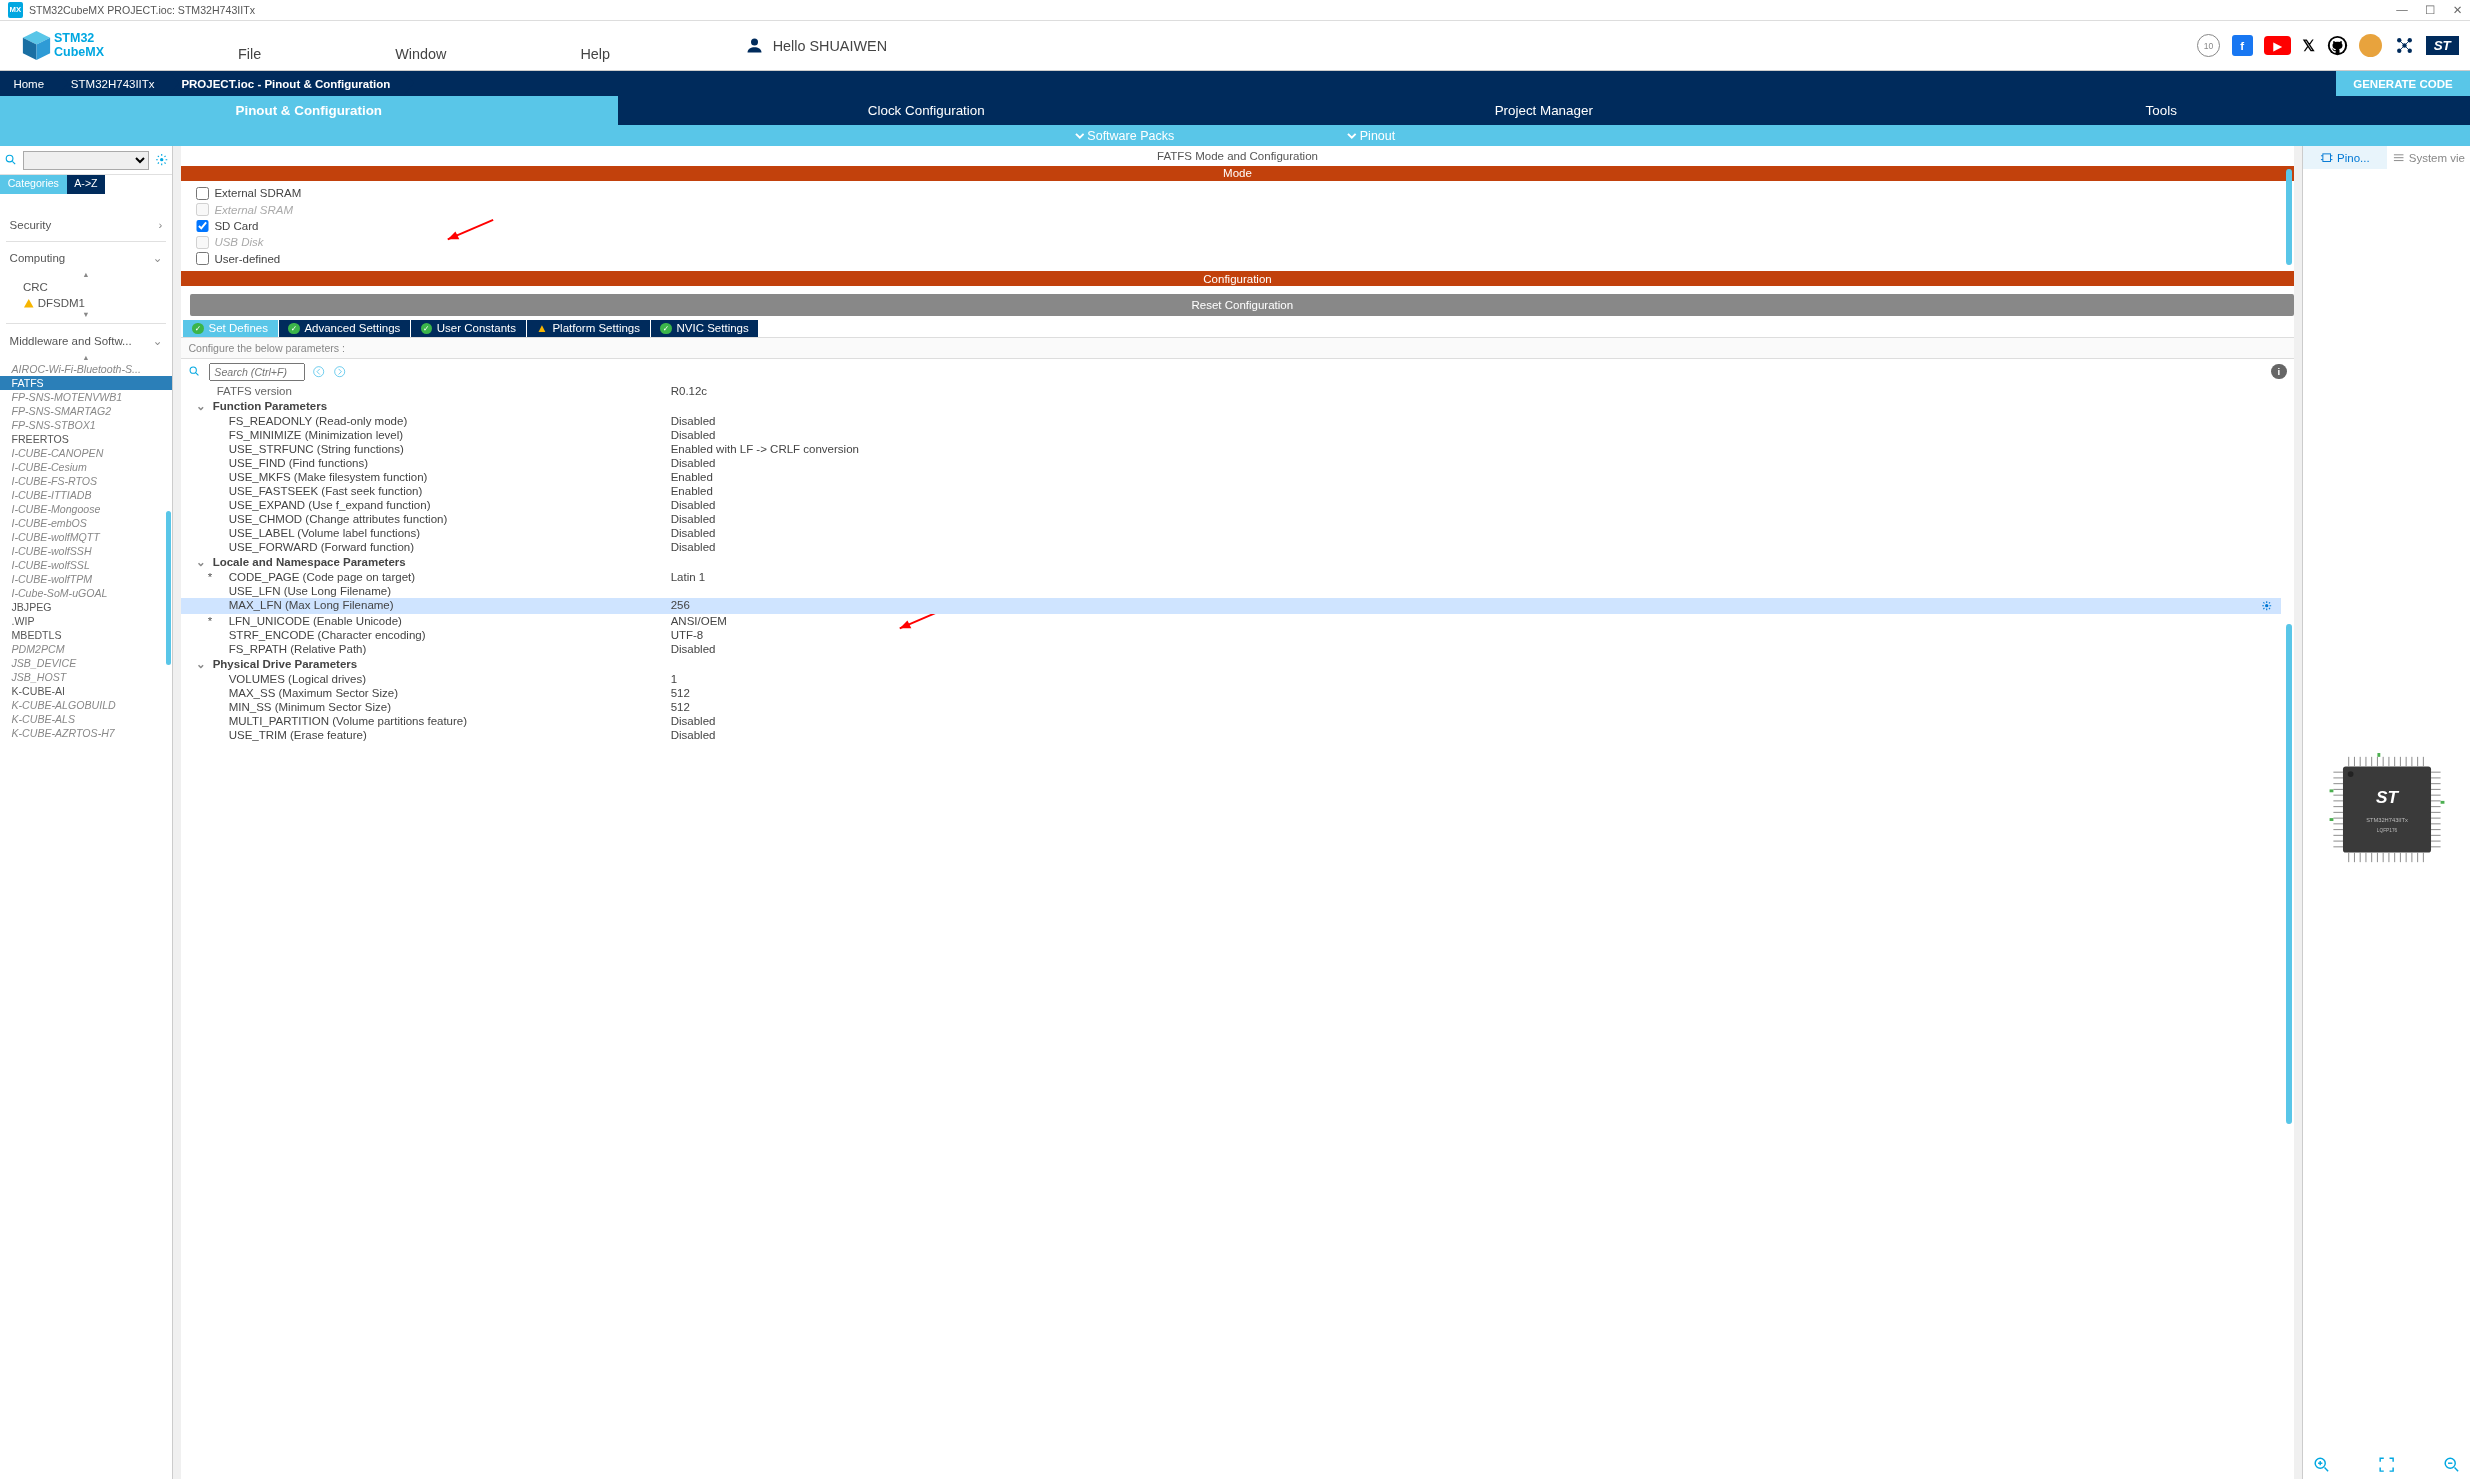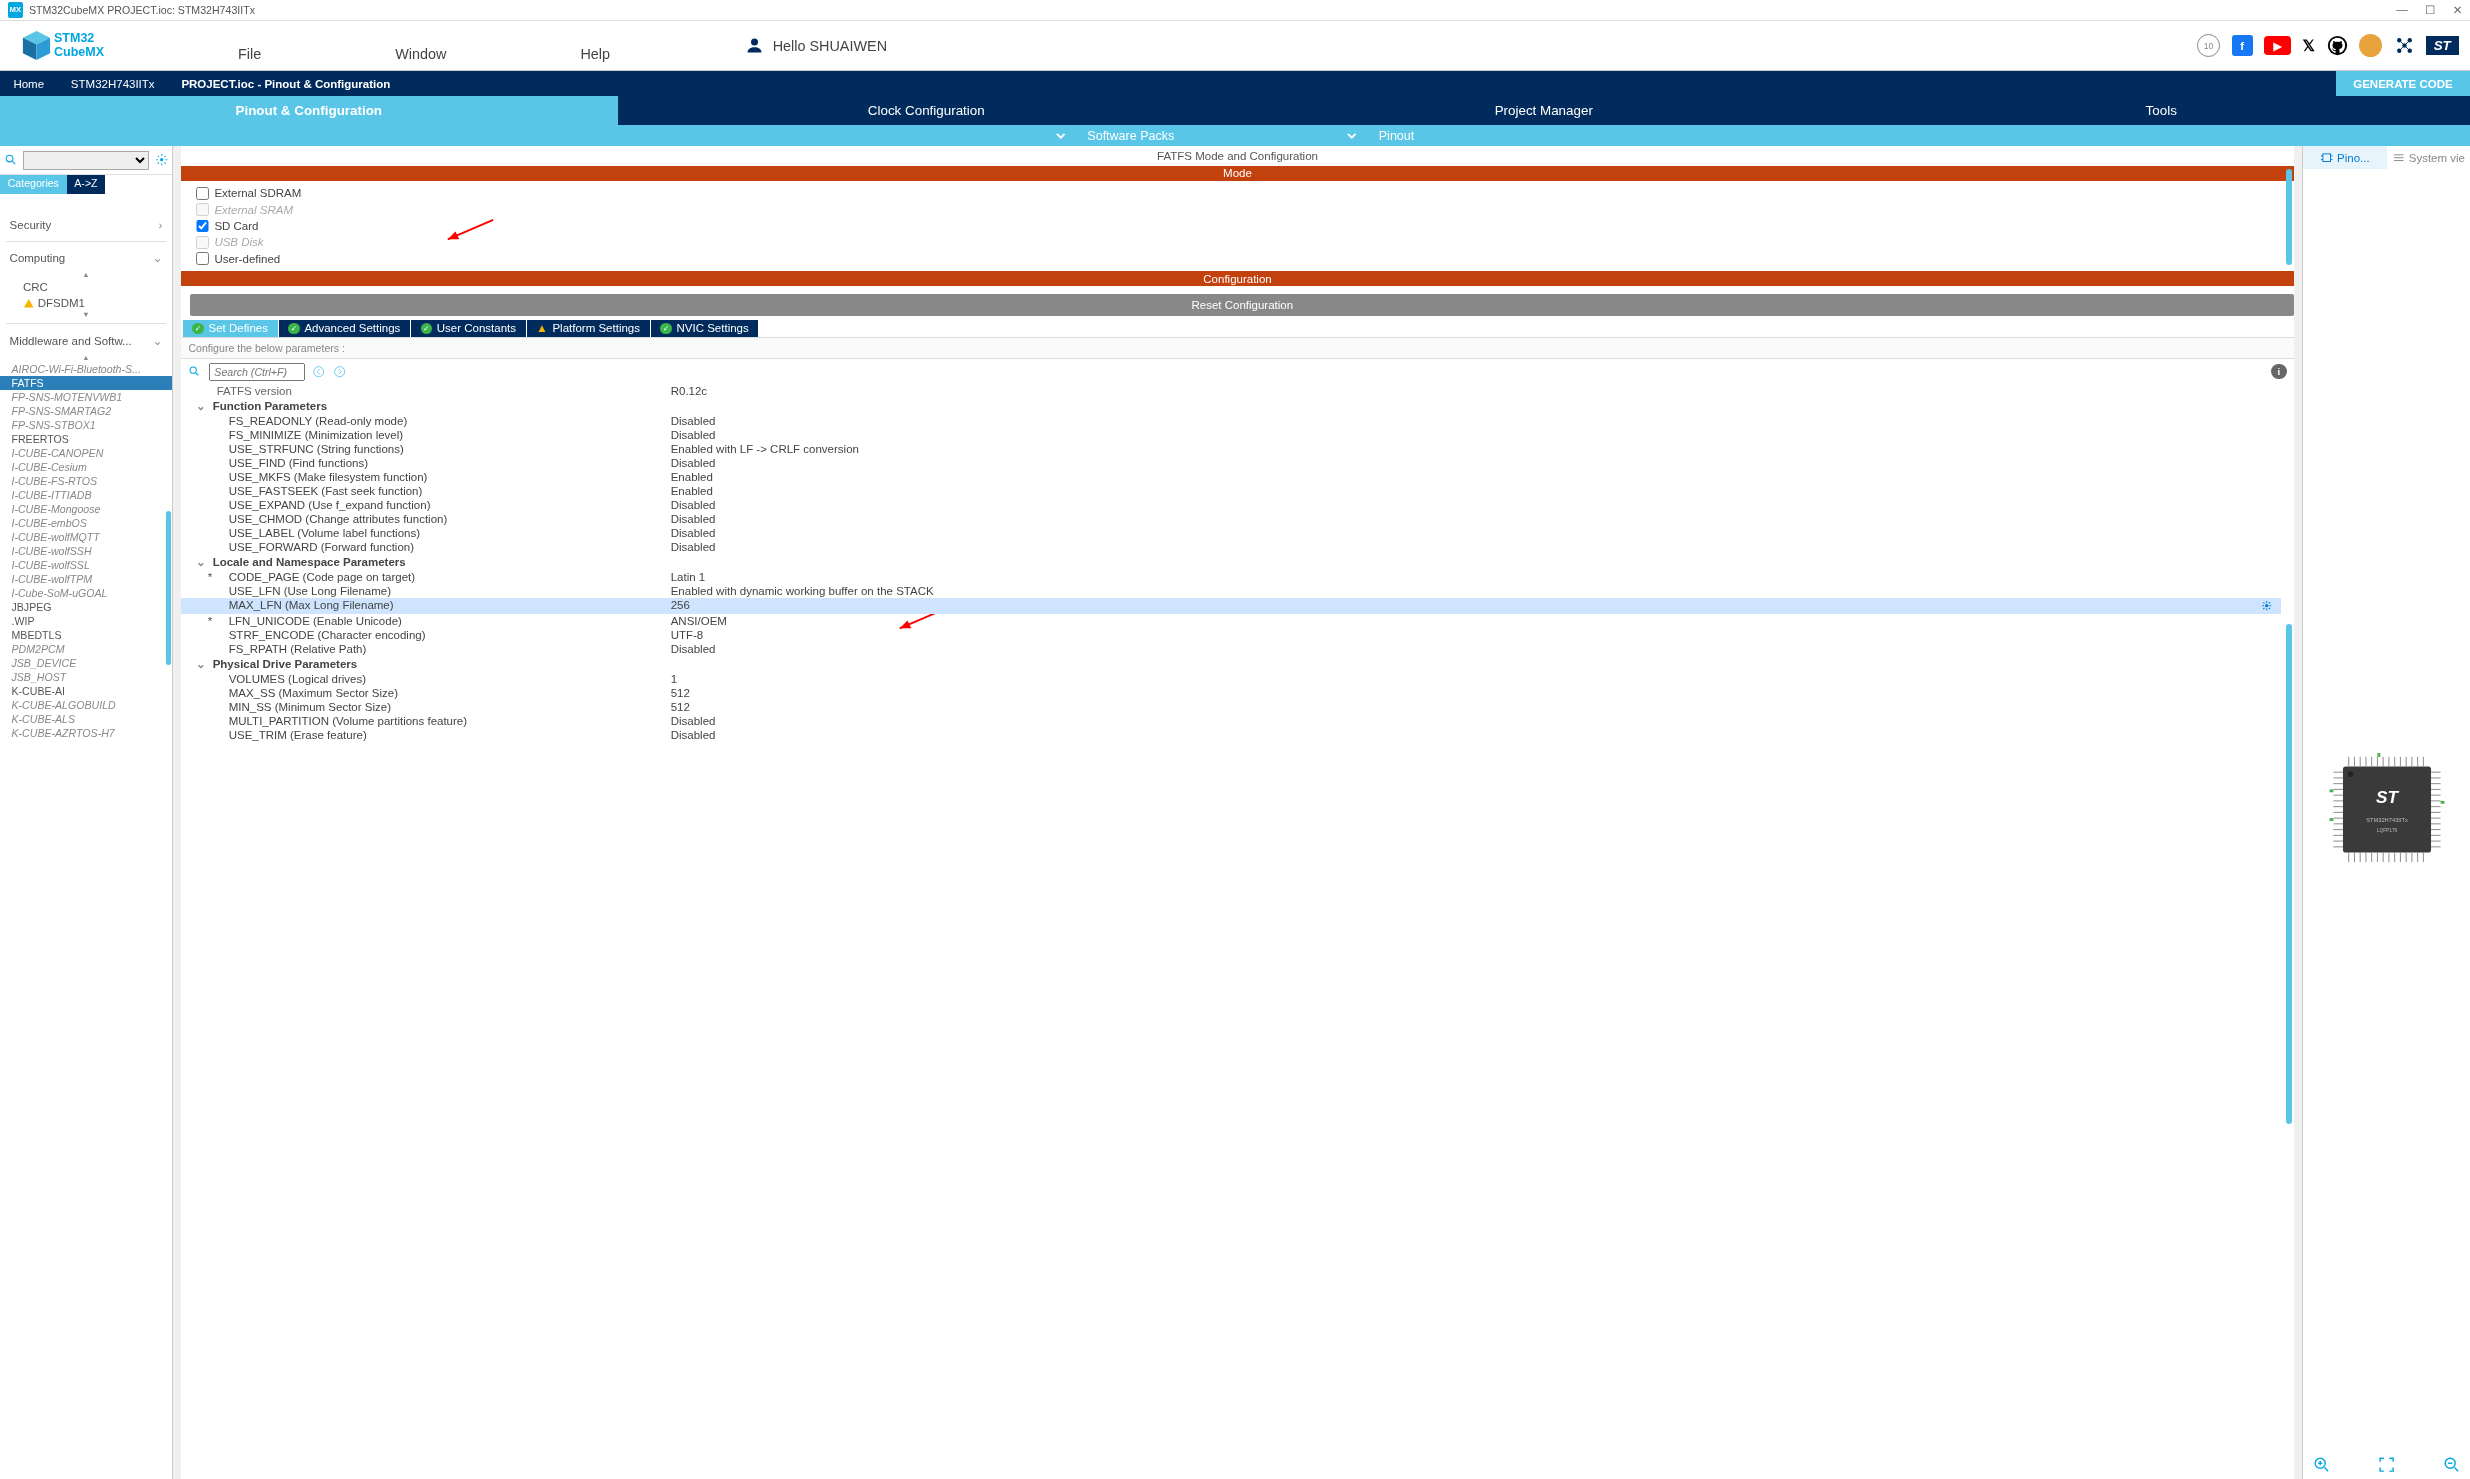--- a/index.html
+++ b/index.html
@@ -35,21 +35,21 @@
   .bc-item.active { font-weight: bold; }
   .bc-gen { margin-left:auto; background:#59c6e8; color:#fff; font-weight:bold; padding:0 17.3px; height:100%; display:flex; align-items:center; cursor:pointer; }
 
   
   .tabs-bar { height: 29px; display: flex; background:#002b5c; }
   .tab { flex:1; display:flex; align-items:center; justify-content:center; color:#fff; font-size:13.4px; cursor:pointer; font-weight:500; }
   .tab.active { background:#59c6e8; font-weight:bold; }
 
   
   .sub-bar { height:21px; background:#59c6e8; display:flex; align-items:center; justify-content:center; gap: 173px; color:#fff; font-size:12.5px; }
-  .sub-item { display:flex; align-items:center; gap:22px; cursor:pointer; }
+  .sub-item { display:flex; align-items:center; gap:3px; cursor:pointer; }
 
   
   .workspace { display:flex; height: calc(100vh - 146px); }
 
   
   .left-panel { width: 173px; background:#fff; border-right:1px solid #ccc; display:flex; flex-direction:column; overflow:hidden; }
   .left-panel .lp-head { height:29px; display:flex; align-items:center; gap:5.8px; padding: 1.9px 3.8px; border-bottom:1px solid #e0e0e0; }
   .lp-head .search-icon { color:#00a7e1; }
   .lp-head select { flex:1; height:19px; border:1px solid #aaa; font-size:10.6px; }
   .lp-head .gear { color:#00a7e1; cursor:pointer; }
@@ -419,21 +419,20 @@
           <div class="pname"><span class="chev2">⌄</span> Locale and Namespace Parameters</div>
           <div class="pval"></div>
         </div>
         <div class="param-row " style="position: relative;">
           <span class="star">*</span>
           <div class="pname">CODE_PAGE (Code page on target)</div>
           <div class="pval">Latin 1</div>
         </div>
         <div class="param-row " style="position: relative;">
           <div class="pname">USE_LFN (Use Long Filename)</div>
-          <div class="pval">Enabled with dynamic working buffer on the STACK</div>
         </div>
         <div class="param-row  selected" style="position: relative;">
           <div class="pname">MAX_LFN (Max Long Filename)</div>
           <div class="pval">256</div>
           <span class="pgear">
             <svg width="13.4" height="13.4" viewBox="0 0 24 24">
               <circle cx="12" cy="12" r="3" fill="#0078d4"></circle>
               <path d="M12 4v3M12 17v3M4 12h3M17 12h3M6 6l2 2M16 16l2 2M6 18l2-2M16 8l2-2" stroke="#0078d4" stroke-width="2"></path>
             </svg>
           </span>

